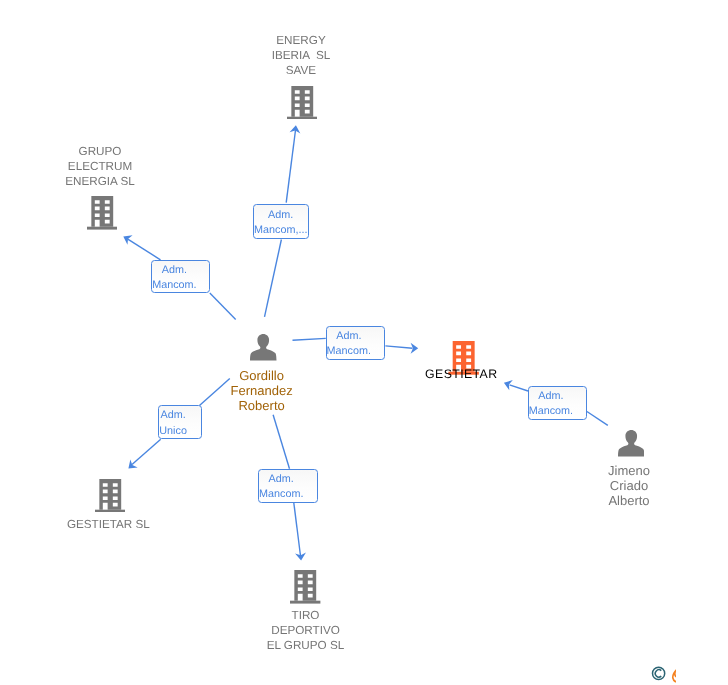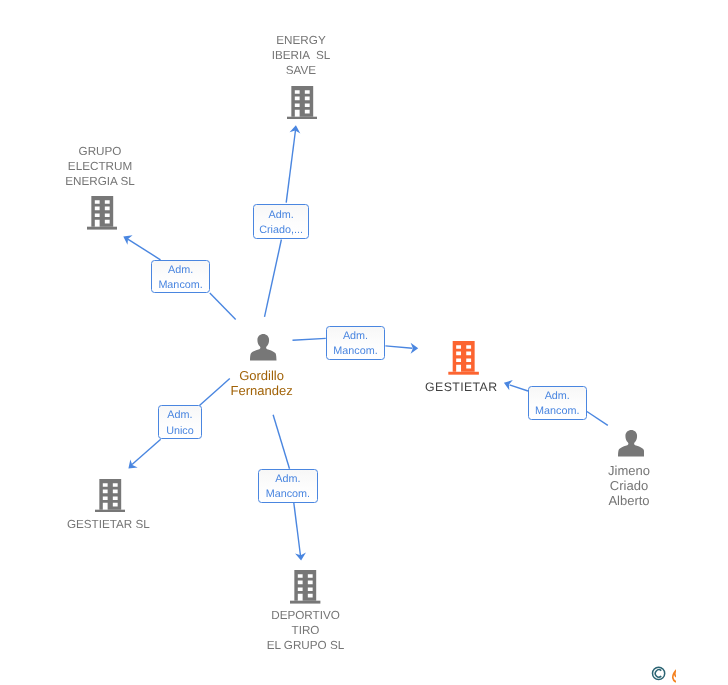--- a/index.html
+++ b/index.html
@@ -17,21 +17,21 @@
   .edge-line{stroke:#4a86e0;}
   .arrowhead{fill:#4a86e0;}
   .node-label{position:absolute;width:260px;margin-left:-130px;text-align:center;
               color:#757575;font-size:11.7px;line-height:15.1px;white-space:pre;}
   .node-label .lline{display:block;}
   .node-label.person{font-size:13px;line-height:15.1px;}
   .node-label.focus{color:#6e6e6e;font-size:12.3px;letter-spacing:0.4px;}
   .edge-label{position:absolute;border:1.15px solid #4a86e0;border-radius:3.5px;
               background:linear-gradient(180deg,#f7f7f7 0%,#fdfdfd 55%,#ffffff 100%);
               box-sizing:border-box;display:flex;align-items:center;
-              justify-content:center;}
+              justify-content:flex-start;}
   .el-in{color:#4a86e0;font-size:10.8px;line-height:15.1px;text-align:center;white-space:pre;position:relative;top:1.3px;}
   .el-in .lline{display:block;}
   .watermark{position:absolute;left:648.5px;top:661.5px;}
   .wm-copyright{stroke:#2b6473;}
   .wm-e{stroke:#f58220;}
   .wm-text{font-family:"Liberation Serif",serif;font-style:italic;font-size:14.6px;fill:#2b6473;}
 </style>
 </head>
 <body>
 
@@ -85,30 +85,30 @@
 </svg>
       </div>
   <div class="node-label" style="left: 100px; top: 144.3px; color: rgb(117, 117, 117);"><span class="lline">GRUPO</span><span class="lline">ELECTRUM</span><span class="lline">ENERGIA SL</span></div>
 </div>
 <div class="node">
   <div class="node-icon" style="left:250.4px;top:334.4px;width:26.5px;height:26.6px;">
         <svg class="icon-svg plain-icon" viewBox="0 0 26.9 26.9" width="26.5" height="26.6">
   <path class="ic-fill" d="M13.45 0 C10.3 0 7.52 2.2 7.52 6.0 C7.52 8.8 8.55 11.2 9.9 12.3 C10.35 12.7 10.55 13.2 10.55 13.9 C10.55 14.8 9.95 15.3 8.6 15.7 C5.0 16.8 2.3 18.1 1.3 19.3 C0.55 20.2 0.15 21.3 0 26.9 L26.9 26.9 C26.75 21.3 26.35 20.2 25.6 19.3 C24.6 18.1 21.9 16.8 18.3 15.7 C16.95 15.3 16.35 14.8 16.35 13.9 C16.35 13.2 16.55 12.7 17.0 12.3 C18.35 11.2 19.38 8.8 19.38 6.0 C19.38 2.2 16.6 0 13.45 0 Z" style="fill: rgb(119, 119, 119);"></path>
 </svg>
       </div>
-  <div class="node-label person" style="left: 261.6px; top: 367.6px; color: #a16207;"><span class="lline">Gordillo</span><span class="lline">Fernandez</span></div>
+  <div class="node-label person" style="left: 261.6px; top: 367.6px; color: #a16207;"><span class="lline">Gordillo</span><span class="lline">Fernandez</span><span class="lline">Roberto</span></div>
 </div>
 <div class="node">
   <div class="node-icon" style="left:447.5px;top:341.4px;width:31.2px;height:33.7px;">
         <svg class="icon-svg focus-icon" viewBox="0 0 30.3 33.4" width="31.2" height="33.7">
   <path class="ic-fill" fill-rule="evenodd" d="M4.33 0 H26.11 V30.5 H4.33 Z M7.78 4.15 H12.6 V7.75 H7.78 Z M17.77 4.15 H22.6 V7.75 H17.77 Z M7.78 10.37 H12.6 V14.14 H7.78 Z M17.77 10.37 H22.6 V14.14 H17.77 Z M7.78 17.36 H12.6 V20.91 H7.78 Z M17.77 17.36 H22.6 V20.91 H17.77 Z M7.78 23.57 H12.6 V30.5 H7.78 Z M17.77 23.57 H22.6 V27.3 H17.77 Z" style="fill: rgb(252, 100, 48);"></path>
   <rect class="ic-fill" x="0" y="30.5" width="30.3" height="2.9" style="fill: rgb(252, 100, 48);"></rect>
 </svg>
       </div>
-  <div class="node-label focus" style="left: 461.3px; top: 380px; color: #404040;"><span class="lline">GESTIETAR</span></div>
+  <div class="node-label focus" style="left: 461.3px; top: 367px; color: #000000;"><span class="lline">GESTIETAR</span></div>
 </div>
 <div class="node">
   <div class="node-icon" style="left:617.7px;top:430.2px;width:26.5px;height:26.6px;">
         <svg class="icon-svg plain-icon" viewBox="0 0 26.9 26.9" width="26.5" height="26.6">
   <path class="ic-fill" d="M13.45 0 C10.3 0 7.52 2.2 7.52 6.0 C7.52 8.8 8.55 11.2 9.9 12.3 C10.35 12.7 10.55 13.2 10.55 13.9 C10.55 14.8 9.95 15.3 8.6 15.7 C5.0 16.8 2.3 18.1 1.3 19.3 C0.55 20.2 0.15 21.3 0 26.9 L26.9 26.9 C26.75 21.3 26.35 20.2 25.6 19.3 C24.6 18.1 21.9 16.8 18.3 15.7 C16.95 15.3 16.35 14.8 16.35 13.9 C16.35 13.2 16.55 12.7 17.0 12.3 C18.35 11.2 19.38 8.8 19.38 6.0 C19.38 2.2 16.6 0 13.45 0 Z" style="fill: rgb(119, 119, 119);"></path>
 </svg>
       </div>
   <div class="node-label person" style="left: 629px; top: 462.6px; color: rgb(117, 117, 117);"><span class="lline">Jimeno</span><span class="lline">Criado</span><span class="lline">Alberto</span></div>
 </div>
 <div class="node">
@@ -120,24 +120,24 @@
       </div>
   <div class="node-label" style="left: 108.4px; top: 516.5px; color: rgb(117, 117, 117);"><span class="lline">GESTIETAR SL</span></div>
 </div>
 <div class="node">
   <div class="node-icon" style="left:290.2px;top:570.0px;width:30.4px;height:33.7px;">
         <svg class="icon-svg plain-icon" viewBox="0 0 30.3 33.4" width="30.4" height="33.7">
   <path class="ic-fill" fill-rule="evenodd" d="M4.33 0 H26.11 V30.5 H4.33 Z M7.78 4.15 H12.6 V7.75 H7.78 Z M17.77 4.15 H22.6 V7.75 H17.77 Z M7.78 10.37 H12.6 V14.14 H7.78 Z M17.77 10.37 H22.6 V14.14 H17.77 Z M7.78 17.36 H12.6 V20.91 H7.78 Z M17.77 17.36 H22.6 V20.91 H17.77 Z M7.78 23.57 H12.6 V30.5 H7.78 Z M17.77 23.57 H22.6 V27.3 H17.77 Z" style="fill: rgb(119, 119, 119);"></path>
   <rect class="ic-fill" x="0" y="30.5" width="30.3" height="2.9" style="fill: rgb(119, 119, 119);"></rect>
 </svg>
       </div>
-  <div class="node-label" style="left: 305.5px; top: 608.3px; color: rgb(117, 117, 117);"><span class="lline">DEPORTIVO</span><span class="lline">TIRO</span><span class="lline">EL GRUPO SL</span></div>
+  <div class="node-label" style="left: 305.5px; top: 608.3px; color: rgb(117, 117, 117);"><span class="lline">TIRO</span><span class="lline">DEPORTIVO</span><span class="lline">EL GRUPO SL</span></div>
 </div>
 <div class="edge-label" style="left: 253px; top: 204.1px; width: 56.2px; height: 34.5px; border-color: rgb(74, 134, 224);">
-      <div class="el-in" style="color: rgb(74, 134, 224);"><span class="lline">Adm.</span><span class="lline">Criado,...</span></div>
+      <div class="el-in" style="color: rgb(74, 134, 224);"><span class="lline">Adm.</span><span class="lline">Mancom,...</span></div>
     </div>
 <div class="edge-label" style="left: 151.2px; top: 259.6px; width: 58.8px; height: 33.5px; border-color: rgb(74, 134, 224);">
       <div class="el-in" style="color: rgb(74, 134, 224);"><span class="lline">Adm.</span><span class="lline">Mancom.</span></div>
     </div>
 <div class="edge-label" style="left: 325.6px; top: 326.1px; width: 59.8px; height: 33.8px; border-color: rgb(74, 134, 224);">
       <div class="el-in" style="color: rgb(74, 134, 224);"><span class="lline">Adm.</span><span class="lline">Mancom.</span></div>
     </div>
 <div class="edge-label" style="left: 158.3px; top: 405.4px; width: 43.3px; height: 33.7px; border-color: rgb(74, 134, 224);">
       <div class="el-in" style="color: rgb(74, 134, 224);"><span class="lline">Adm.</span><span class="lline">Unico</span></div>
     </div>

